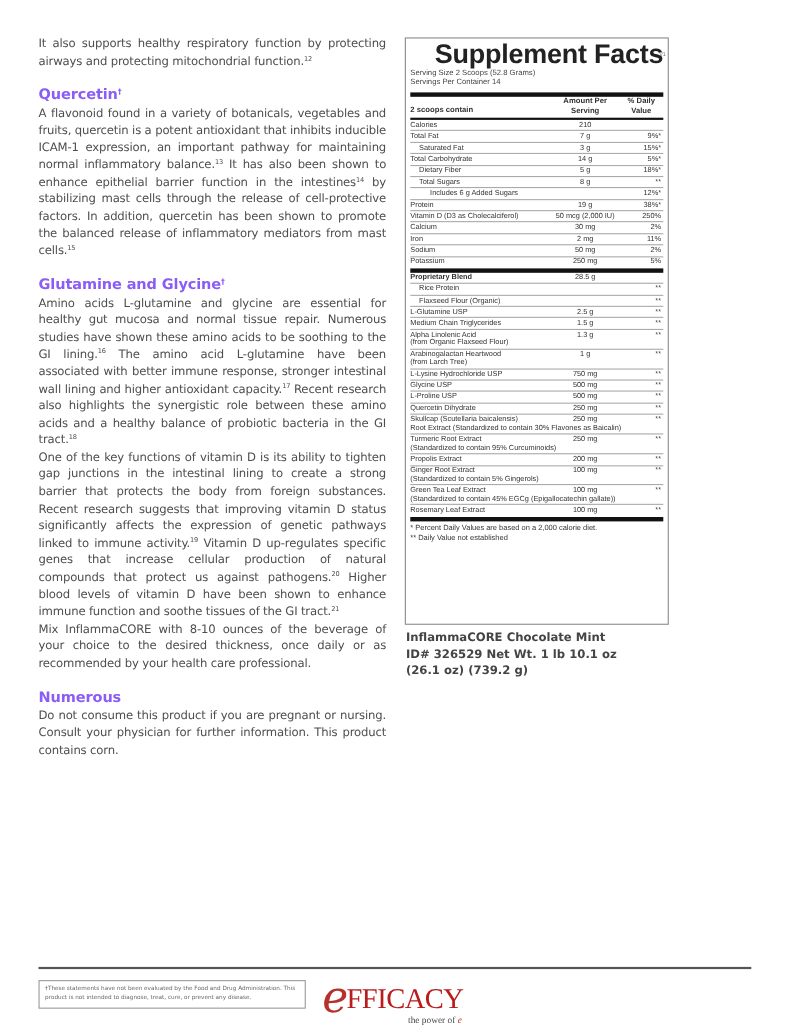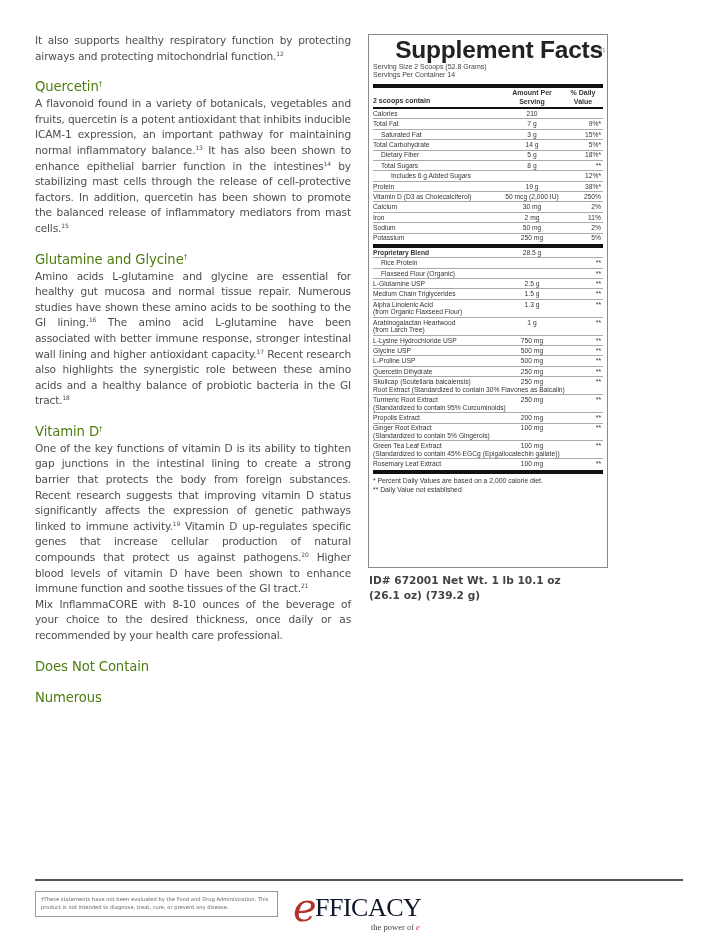--- a/index.html
+++ b/index.html
@@ -1,20 +1,20 @@
 <!DOCTYPE html>
 <html><head>
 <meta charset="utf-8">
 <style>
   html, body { margin: 0; padding: 0; background: #ffffff; }
   body { width: 720px; height: 938px; position: relative; overflow: hidden; font-family: "DejaVu Sans", sans-serif; color: #4a4a4a; }
   .left-col { position: absolute; left: 35px; top: 33px; width: 316px; }
   .para { font-size: 10.6px; line-height: 15.6px; text-align: justify; margin: 0; letter-spacing: -0.15px; color: #4d4d4d; }
   .para sup { font-size: 6px; line-height: 0; vertical-align: 4px; }
-  .section-title { font-weight: normal; color: #4d7c0f; font-size: 13.2px; margin: 15px 0 1px 0; line-height: 16px; letter-spacing: -0.1px; }
+  .section-title { font-weight: bold; color: #8b5cf6; font-size: 13.2px; margin: 15px 0 1px 0; line-height: 16px; letter-spacing: -0.1px; }
   .section-title sup { font-size: 7px; vertical-align: 5px; line-height: 0; }
 
   .facts { position: absolute; left: 368px; top: 34px; width: 240px; height: 534px; border: 1px solid #8a8a8a; box-sizing: border-box; font-family: "Liberation Sans", sans-serif; color: #333; padding: 0 4px; }
   .facts-title { font-family: "Liberation Sans", sans-serif; font-weight: bold; font-size: 24.5px; color: #222; line-height: 26px; margin-top: 2px; letter-spacing: -0.2px; position: relative; text-align: right; }
   .facts-title .v { position: absolute; right: -2px; top: 0; font-size: 5px; font-weight: normal; color: #777; }
   .serving { font-size: 7px; line-height: 8px; color: #444; }
   .thickbar { height: 4px; background: #111; margin-top: 5px; }
   .medbar { height: 2px; background: #111; }
   .hdr { display: flex; font-size: 7px; font-weight: bold; color: #333; line-height: 8.5px; padding: 1px 0 1px 0; align-items: flex-end; }
   .hdr .c1 { width: 128px; padding-bottom: 1px; }
@@ -30,55 +30,54 @@
   .sub { font-size: 6.7px; line-height: 7.6px; color: #333; white-space: nowrap; }
   .row.multi { display: block; }
   .row.first { border-top: none; }
   .foot { font-size: 6.8px; line-height: 9px; color: #333; padding-top: 2px; }
   .product-info { position: absolute; left: 369px; top: 573px; font-family: "DejaVu Sans", sans-serif; font-weight: bold; font-size: 10.6px; line-height: 15px; color: #444; }
 
   .rule { position: absolute; left: 35px; top: 879px; width: 648px; height: 2px; background: #555; }
   .disclaimer { position: absolute; left: 35px; top: 891px; width: 243px; height: 26px; border: 1px solid #999; box-sizing: border-box; font-size: 5.2px; line-height: 7.5px; color: #666; padding: 4px 5px; }
   .logo { position: absolute; left: 293px; top: 887px; width: 160px; height: 48px; }
   .logo .e { position: absolute; left: 0; top: 0; font-family: "DejaVu Serif", serif; font-style: italic; font-size: 40px; color: #b5312c; line-height: 40px; }
-  .logo .word { position: absolute; left: 22px; top: 7px; font-family: "Liberation Serif", serif; font-size: 26px; color: #0f172a; letter-spacing: -0.5px; line-height: 28px; }
+  .logo .word { position: absolute; left: 22px; top: 7px; font-family: "Liberation Serif", serif; font-size: 26px; color: #b91c1c; letter-spacing: -0.5px; line-height: 28px; }
   .logo .tag { position: absolute; left: 78px; top: 35px; font-family: "Liberation Serif", serif; font-size: 8.5px; color: #444; }
   .logo .tag .te { color: #b5312c; font-style: italic; }
 </style>
 </head>
 <body>
 
 <div class="left-col">
   <p class="para"><span>It also supports healthy respiratory function by protecting airways and protecting mitochondrial function.</span><sup>12</sup></p>
 
   <div>
     <div class="section-title"><span>Quercetin</span><sup>†</sup></div>
     <p class="para"><span>A flavonoid found in a variety of botanicals, vegetables and fruits, quercetin is a potent antioxidant that inhibits inducible ICAM-1 expression, an important pathway for maintaining normal inflammatory balance.</span><sup>13</sup><span> It has also been shown to enhance epithelial barrier function in the intestines</span><sup>14</sup><span> by stabilizing mast cells through the release of cell-protective factors. In addition, quercetin has been shown to promote the balanced release of inflammatory mediators from mast cells.</span><sup>15</sup></p>
   </div>
 
   <div>
     <div class="section-title"><span>Glutamine and Glycine</span><sup>†</sup></div>
     <p class="para"><span>Amino acids L-glutamine and glycine are essential for healthy gut mucosa and normal tissue repair. Numerous studies have shown these amino acids to be soothing to the GI lining.</span><sup>16</sup><span> The amino acid L-glutamine have been associated with better immune response, stronger intestinal wall lining and higher antioxidant capacity.</span><sup>17</sup><span> Recent research also highlights the synergistic role between these amino acids and a healthy balance of probiotic bacteria in the GI tract.</span><sup>18</sup></p>
   </div>
 
   <div>
-    <div class="section-title"><span>Vitamin D</span><sup>†</sup></div>
     <p class="para"><span>One of the key functions of vitamin D is its ability to tighten gap junctions in the intestinal lining to create a strong barrier that protects the body from foreign substances. Recent research suggests that improving vitamin D status significantly affects the expression of genetic pathways linked to immune activity.</span><sup>19</sup><span> Vitamin D up-regulates specific genes that increase cellular production of natural compounds that protect us against pathogens.</span><sup>20</sup><span> Higher blood levels of vitamin D have been shown to enhance immune function and soothe tissues of the GI tract.</span><sup>21</sup></p>
   </div>
 
   <div>
     <p class="para">Mix InflammaCORE with 8-10 ounces of the beverage of your choice to the desired thickness, once daily or as recommended by your health care professional.</p>
   </div>
 
   <div>
-    <div class="section-title">Does Not Contain</div>
   </div>
 
   <div>
     <div class="section-title">Numerous</div>
+    <p class="para">Do not consume this product if you are pregnant or nursing. Consult your physician for further information. This product contains corn.</p>
   </div>
 </div>
 
 <div class="facts">
   <div class="facts-title"><span>Supplement Facts</span><span class="v">V1</span></div>
   <div class="serving">Serving Size 2 Scoops (52.8 Grams)</div>
   <div class="serving">Servings Per Container  14</div>
   <div class="thickbar"></div>
   <div class="hdr">
     <div class="c1">2 scoops contain</div>
@@ -308,21 +307,22 @@
       </div>
     </div>
   <div class="thickbar" style="margin-top:1px;"></div>
   <div class="foot">
     <div>* Percent Daily Values are based on a 2,000 calorie diet.</div>
     <div>** Daily Value not established</div>
   </div>
 </div>
 
 <div class="product-info">
-  <div>ID# 672001 Net Wt. 1 lb 10.1 oz</div>
+  <div>InflammaCORE Chocolate Mint</div>
+  <div>ID# 326529 Net Wt. 1 lb 10.1 oz</div>
   <div>(26.1 oz) (739.2 g)</div>
 </div>
 
 <div class="rule"></div>
 <div class="disclaimer">†These statements have not been evaluated by the Food and Drug Administration. This product is not intended to diagnose, treat, cure, or prevent any disease.</div>
 <div class="logo">
   <span class="e">e</span>
   <span class="word">FFICACY</span>
   <span class="tag"><span>the power of</span> <span class="te">e</span></span>
 </div>

